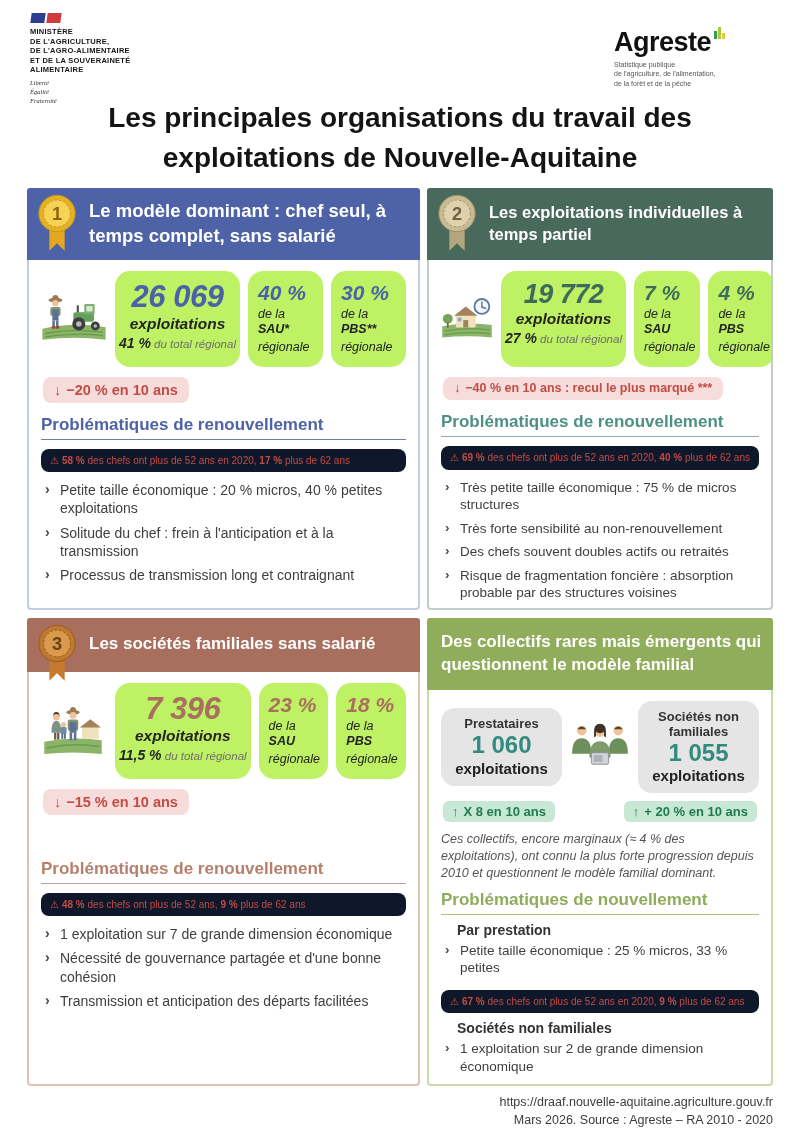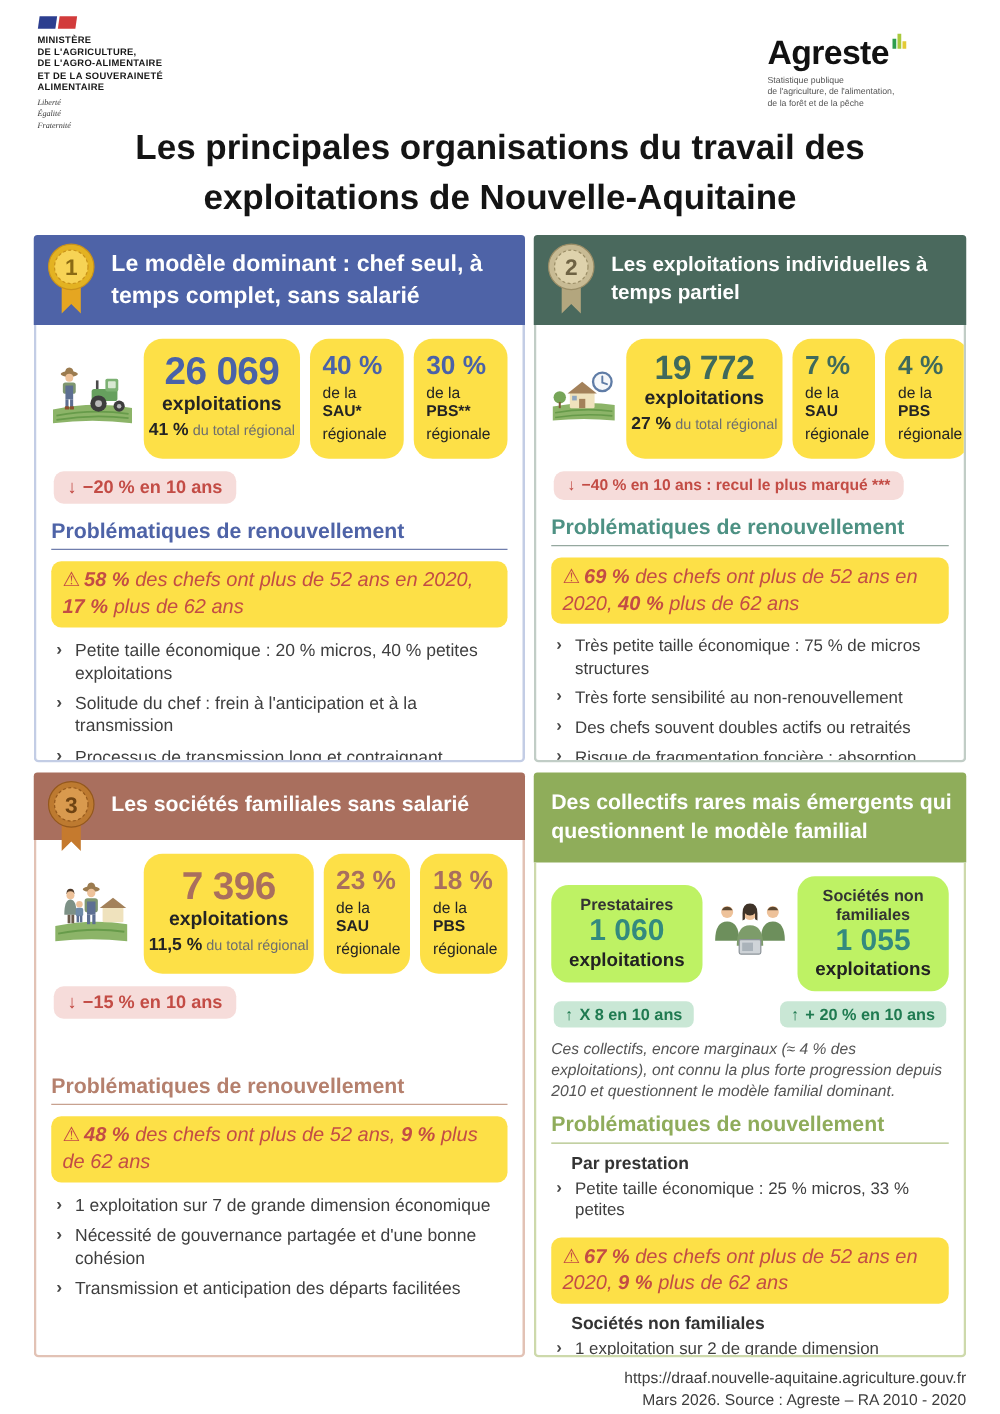--- a/index.html
+++ b/index.html
@@ -53,64 +53,64 @@
 
   .p1 { --hdr:#4e63a7; --bd:#c3cde5; --acc:#4a62a8; --head:#4e63a7; --under:#707ead; --tfs:18.5px; }
   .p2 { --hdr:#4a695d; --bd:#c1cdc6; --acc:#3f6a5c; --head:#4d9183; --under:#95a89f; --tfs:16.5px; }
   .p3 { --hdr:#a96f5e; --bd:#e2c2b5; --acc:#a96f5e; --head:#b5806d; --under:#c7a18f; --tfs:17px; }
   .p4 { --hdr:#8fad5a; --bd:#cdd9ab; --acc:#338a7e; --head:#8fac5b; --under:#aec183; --tfs:17px; }
 
   
   .stats-row { display:flex; align-items:center; gap:8px; margin-top:2px; }
   .side-icon { flex:0 0 66px; }
   .p2 .side-icon { flex:0 0 52px; }
-  .stat-card { background:#fde047; border-radius:15px; min-height:96px; }
+  .stat-card { background:#bef264; border-radius:15px; min-height:96px;font-style:italic; }
   .stat-card.main { flex:1.6 1 0; text-align:center; padding:9px 4px 10px; }
   .p2 .stat-card.main { flex:1.8 1 0; }
   .p3 .stat-card.main { flex:1.8 1 0; }
   .stat-card.small { flex:1 1 0; text-align:left; padding:10px 5px 10px 10px; }
   .main-value { font-size:31px; font-weight:bold; color:var(--acc); line-height:1.1; letter-spacing:-0.5px; }
   .p2 .main-value { font-size:27px; }
   .main-label { font-size:15.5px; font-weight:bold; color:#242424; margin-top:1px; }
   .main-sub { font-size:11.5px; color:#6e6e6e; margin-top:2px; white-space:nowrap; }
   .main-sub b { font-size:14px; color:#242424; }
   .small-value { font-size:21px; font-weight:bold; color:var(--acc); line-height:1.1; }
   .small-line { font-size:12.5px; color:#242424; margin-top:3px; line-height:1.2; }
 
   
   .trend-badge {
     display:inline-flex; gap:5px; align-items:baseline; align-self:flex-start;
     margin:10px 0 0 2px; background:#f6dcda; color:#c34c45; font-weight:bold;
     font-size:14.5px; border-radius:8px; padding:4px 11px; line-height:1.25;
   }
   .p2 .trend-badge { font-size:12.5px; }
   .warning-badge {
-    margin-top:9px; background:#fde047; color:#c34c45; border-radius:8px;
-    padding:5px 9px; font-size:16px; line-height:1.35;font-style:italic;
+    margin-top:9px; background:#0f172a; color:#c34c45; border-radius:8px;
+    padding:5px 9px; font-size:10px; line-height:1.35;
   }
   .warning-badge .wicon { margin-right:3px; }
   .pos-badge { background:#c9e7d5; color:#1f7a50; font-weight:bold; font-size:13px; border-radius:6px; padding:3px 9px; display:inline-flex; gap:5px; align-items:baseline; }
 
   
   .section-heading { margin-top:12px; font-size:17px; font-weight:bold; color:var(--head); border-bottom:1px solid var(--under); padding-bottom:4px; }
   .p3 .section-heading { margin-top:44px; }
   .p4 .section-heading { margin-top:8px; }
 
   .bullets { list-style:none; margin-top:9px; }
   .bullets li { position:relative; padding-left:19px; font-size:14px; line-height:1.3; margin-bottom:6px; color:#3e3e3e; }
   .bullets li::before { content:"›"; position:absolute; left:4px; top:-1px; color:#4a4a4a; font-weight:bold; }
   .p2 .bullets li { font-size:13.5px; }
   .p4 .bullets { margin-top:3px; }
   .p4 .bullets li { font-size:13.5px; margin-bottom:4px; }
 
   .footnotes { margin-top:auto; padding-top:6px; font-size:10.5px; font-style:italic; color:#474747; line-height:1.35; }
 
   
   .cards-row { display:flex; align-items:center; gap:6px; margin-top:2px; }
-  .info-card { flex:1 1 0; background:#bef264; border-radius:14px; text-align:center; padding:8px 4px 9px; }
+  .info-card { flex:1 1 0; background:#e5e5e5; border-radius:14px; text-align:center; padding:8px 4px 9px; }
   .info-name { font-size:13px; font-weight:bold; color:#333; }
   .info-value { font-size:24px; font-weight:bold; color:#338a7e; line-height:1.2; }
   .info-label { font-size:15px; font-weight:bold; color:#222; }
   .team-wrap { flex:0 0 64px; }
   .badges-row { display:flex; justify-content:space-between; margin-top:8px; padding:0 2px; }
   .note { margin-top:9px; font-style:italic; font-size:12.5px; color:#555; line-height:1.34; }
   .sub-title { margin:7px 0 1px 16px; font-weight:bold; font-size:14px; color:#333; }
 
   
   .footer { text-align:right; margin:7px 27px 0 0; font-size:12.5px; color:#3c3c3c; line-height:1.5; }

